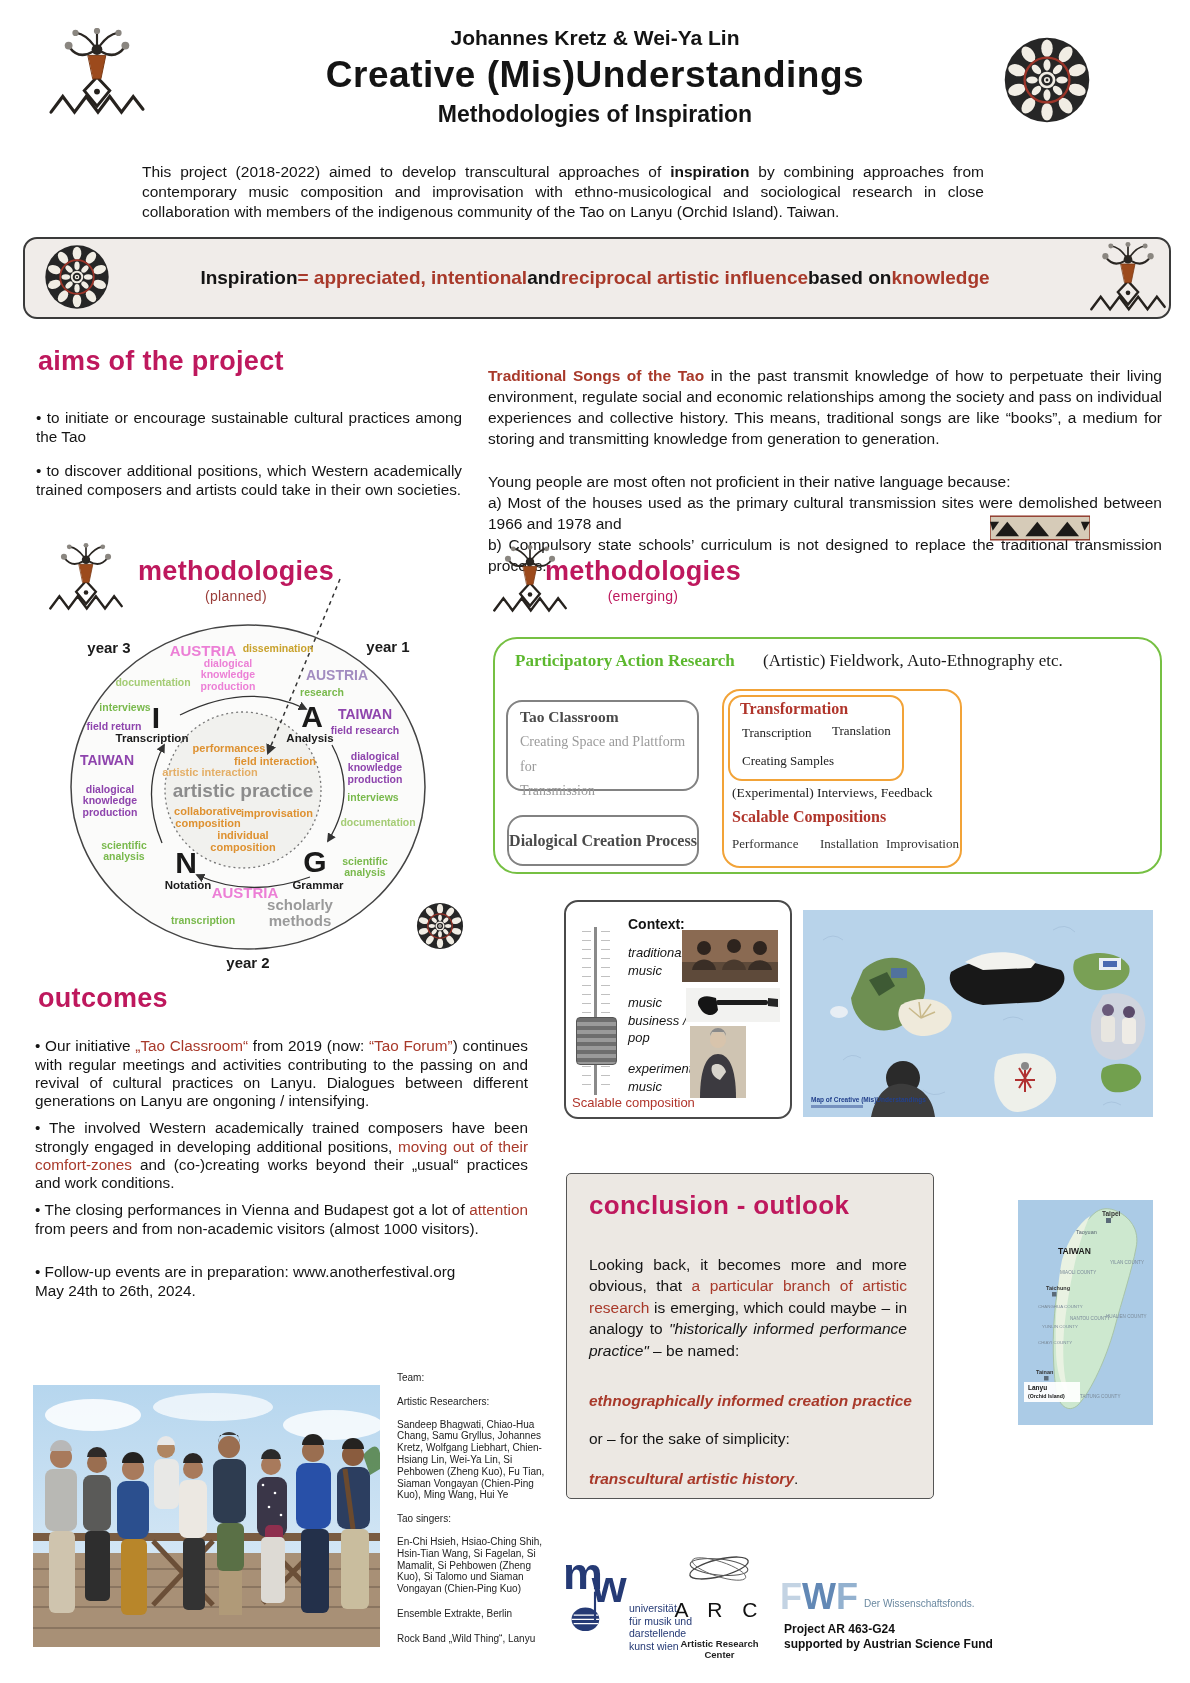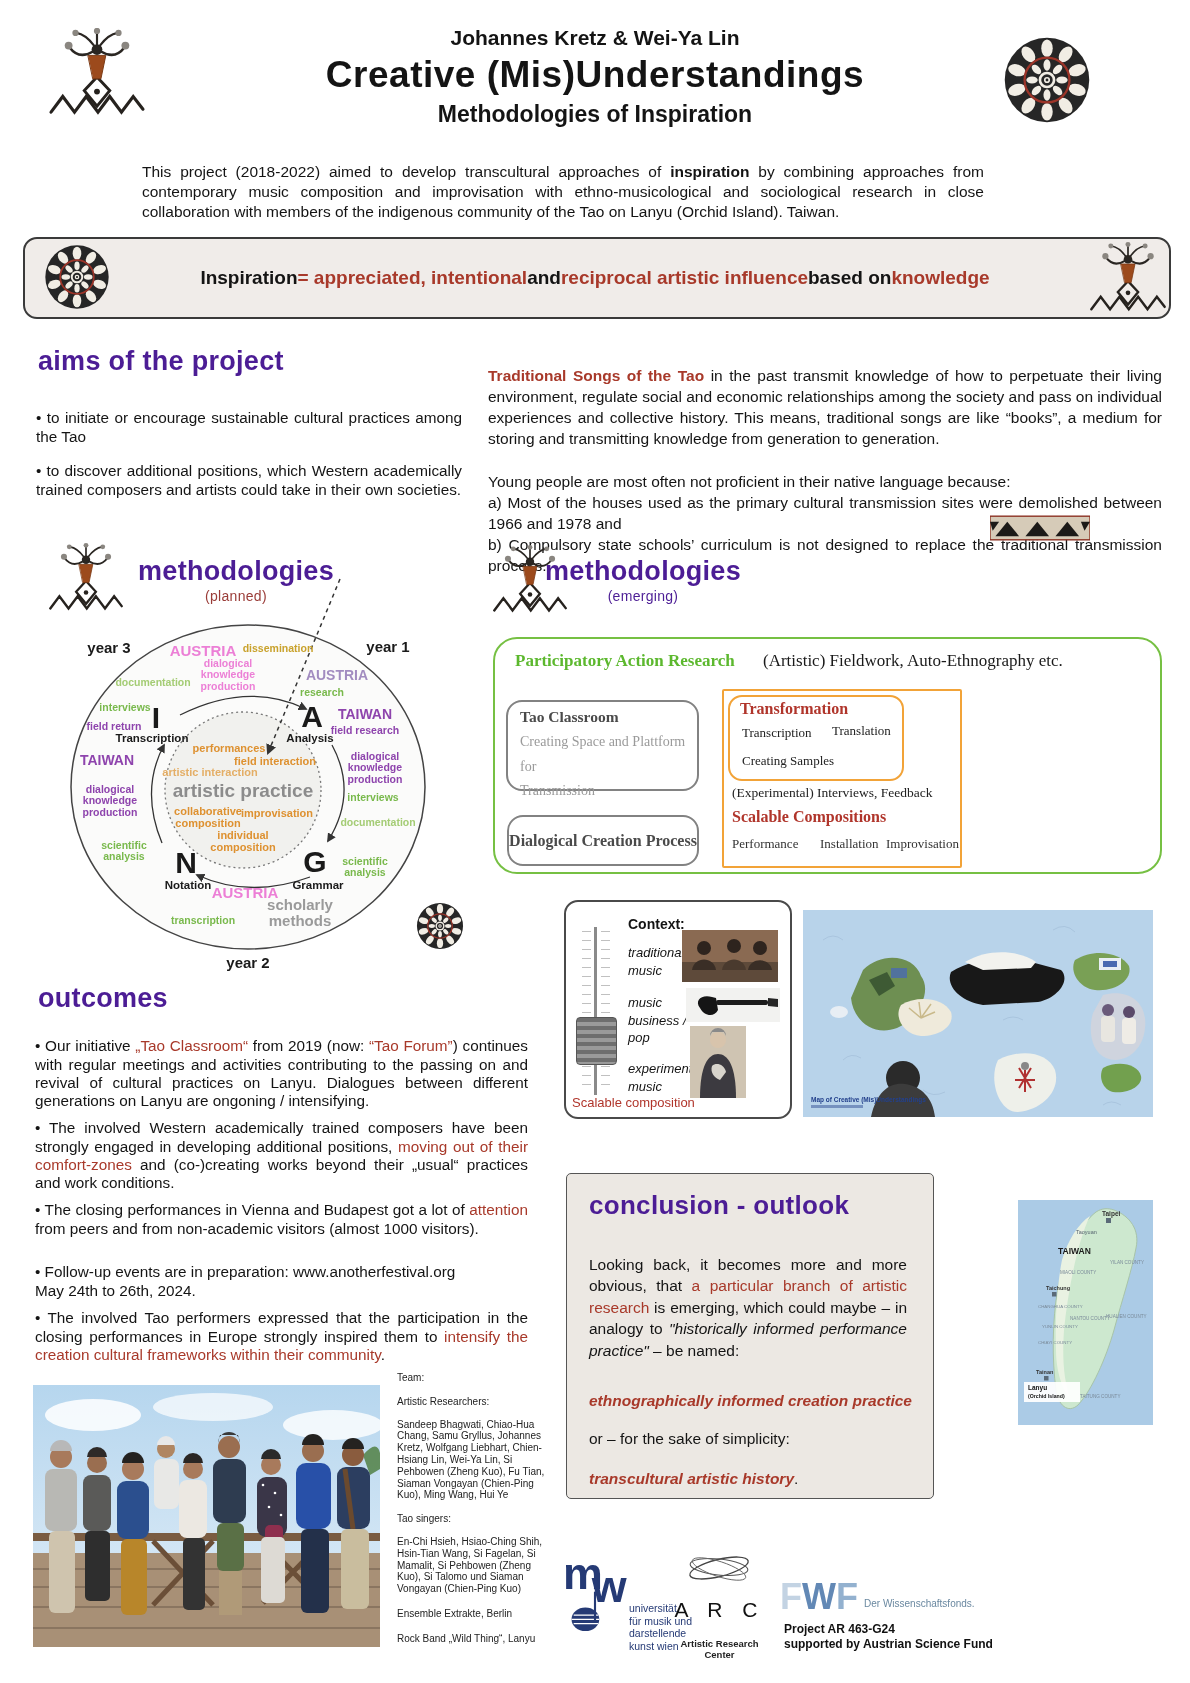--- a/index.html
+++ b/index.html
@@ -1,18 +1,18 @@
 <!DOCTYPE html>
 <html><head>
 <meta charset="utf-8">
 <style>
   html,body{margin:0;padding:0;background:#fff}
   .poster{position:relative;width:1190px;height:1683px;background:#ffffff;font-family:"Liberation Sans",sans-serif;color:#141414;overflow:hidden;margin:0 auto}
   .abs{position:absolute}
-  .h{position:absolute;color:#4c1d95;font-weight:700;letter-spacing:.3px}
+  .h{position:absolute;color:#be185d;font-weight:700;letter-spacing:.3px}
   .body-text{position:absolute;text-align:justify;color:#141414}
   .pre{white-space:pre-line}
   .c-red{color:#a8392a}
   .c-b{font-weight:700}
   .c-i{font-style:italic}
   .serif{font-family:"Liberation Serif","DejaVu Serif",serif}
   .dw{position:absolute;transform:translate(-50%,-50%);text-align:center;line-height:1.08;font-weight:700;white-space:pre-line}
   .w-pink{color:#ec7fd6}.w-purple{color:#8e44ad}.w-purple2{color:#a28cc0}
   .w-green{color:#79b94c}.w-lgreen{color:#a4cc74}.w-yellow{color:#c9a22c}
   .w-orange{color:#de9130}.w-lorange{color:#e4ae66}.w-gray{color:#9a9a9a}.w-black{color:#1a1a1a}
@@ -215,21 +215,21 @@
     <div class="graybox" style="left:11px;top:61px;width:189px;height:87px">
       <div class="abs serif" style="left:12px;top:6px;font-size:15.5px;font-weight:700;color:#4a4a4a">Tao Classroom</div>
       <div class="abs serif pre" style="left:12px;top:28px;font-size:14px;line-height:1.75;color:#9a9a9a">Creating Space and Plattform for
 Transmission</div>
     </div>
 
     <div class="graybox" style="left:12px;top:176px;width:188px;height:47px">
       <div class="abs serif" style="left:0;top:0;width:100%;height:100%;display:flex;align-items:center;justify-content:center;font-size:16px;font-weight:700;color:#4a4a4a">Dialogical Creation Process</div>
     </div>
 
-    <div class="obox" style="left:227px;top:50px;width:236px;height:175px;border-radius:2px">
+    <div class="obox" style="left:227px;top:50px;width:236px;height:175px;border-radius:18px">
       <div class="obox" style="left:4px;top:4px;width:172px;height:82px;border-radius:14px">
         <div class="abs serif" style="left:10px;top:3px;font-size:16px;font-weight:700;color:#b0352b">Transformation</div>
         <div class="abs serif" style="left:12px;top:28px;font-size:13px;color:#222">Transcription</div>
         <div class="abs serif" style="left:102px;top:26px;font-size:13px;color:#222">Translation</div>
         <div class="abs serif" style="left:12px;top:56px;font-size:13px;color:#222">Creating Samples</div>
       </div>
       <div class="abs serif" style="left:8px;top:94px;font-size:13.5px;color:#222">(Experimental) Interviews, Feedback</div>
       <div class="abs serif" style="left:8px;top:117px;font-size:16px;font-weight:700;color:#b0352b">Scalable Compositions</div>
       <div class="abs serif" style="left:8px;top:145px;font-size:13px;color:#333">Performance</div>
       <div class="abs serif" style="left:96px;top:145px;font-size:13px;color:#333">Installation</div>
@@ -315,21 +315,20 @@
 
   <svg class="abs" style="left:416px;top:902px" width="48" height="48" viewBox="-50 -50 100 100">
       <use href="#plate"></use>
     </svg>
   <div class="h" style="left:38px;top:983px;font-size:27px">outcomes</div>
   <p class="body-text" style="left:35px;top:1022px;width:493px;font-size:15.3px;line-height:18.3px"><span>•  Our initiative </span><span class="c-red">„Tao Classroom“</span><span> from 2019 (now: </span><span class="c-red">“Tao Forum”</span><span>) continues with regular meetings and activities contributing to the passing on and revival of cultural practices on Lanyu. Dialogues between different generations on Lanyu are ongoning / intensifying.</span></p>
   <p class="body-text" style="left:35px;top:1104px;width:493px;font-size:15.3px;line-height:18.3px"><span>• The involved Western academically trained composers have been strongly engaged in developing additional positions, </span><span class="c-red">moving out of their comfort-zones</span><span> and (co-)creating works beyond their „usual“ practices and work conditions.</span></p>
   <p class="body-text" style="left:35px;top:1186px;width:493px;font-size:15.3px;line-height:18.3px"><span>• The closing performances in Vienna and Budapest got a lot of </span><span class="c-red">attention</span><span> from peers and from non-academic visitors (almost 1000 visitors).</span></p>
   <p class="body-text pre" style="left:35px;top:1248px;width:493px;font-size:15.3px;line-height:18.3px;text-align:left"><span>• Follow-up events are in preparation: www.anotherfestival.org
 May 24th to 26th, 2024.</span></p>
-  <p class="body-text" style="left:35px;top:1294px;width:493px;font-size:15.3px;line-height:18.3px"><span>• The involved Tao performers expressed that the participation in the closing performances in Europe strongly inspired them to </span><span class="c-red">intensify the creation cultural frameworks within their community</span><span>.</span></p>
 
   <div class="conclusion-box">
     <div class="h" style="left:22px;top:16px;font-size:26px">conclusion - outlook</div>
     <p class="body-text" style="left:22px;top:64px;width:318px;font-size:15.5px;line-height:21.5px"><span>Looking back, it becomes more and more obvious, that </span><span class="c-red">a particular branch of artistic research</span><span> is emerging, which could maybe – in analogy to </span><span class="c-i">"historically informed performance practice"</span><span> – be named:</span></p>
     <p class="body-text" style="left:22px;top:202px;width:330px;font-size:15.5px;text-align:left"><span class="c-red c-b c-i">ethnographically informed creation practice</span></p>
     <p class="body-text" style="left:22px;top:240px;width:318px;font-size:15.5px;text-align:left"><span>or – for the sake of simplicity:</span></p>
     <p class="body-text" style="left:22px;top:280px;width:318px;font-size:15.5px;text-align:left"><span class="c-red c-b c-i">transcultural artistic history</span><span>.</span></p>
   </div>
 
   <svg class="abs" style="left:33px;top:1385px" width="347" height="262" viewBox="0 0 347 262">

